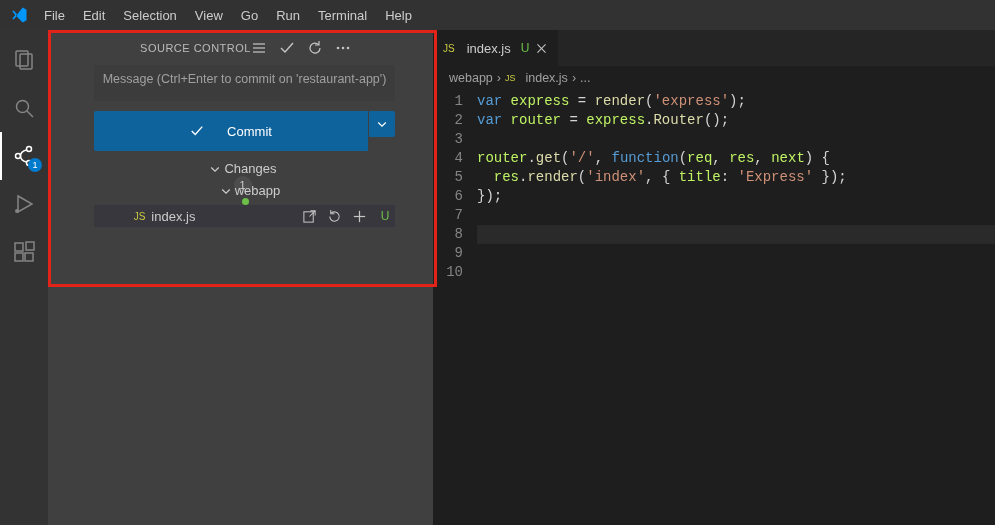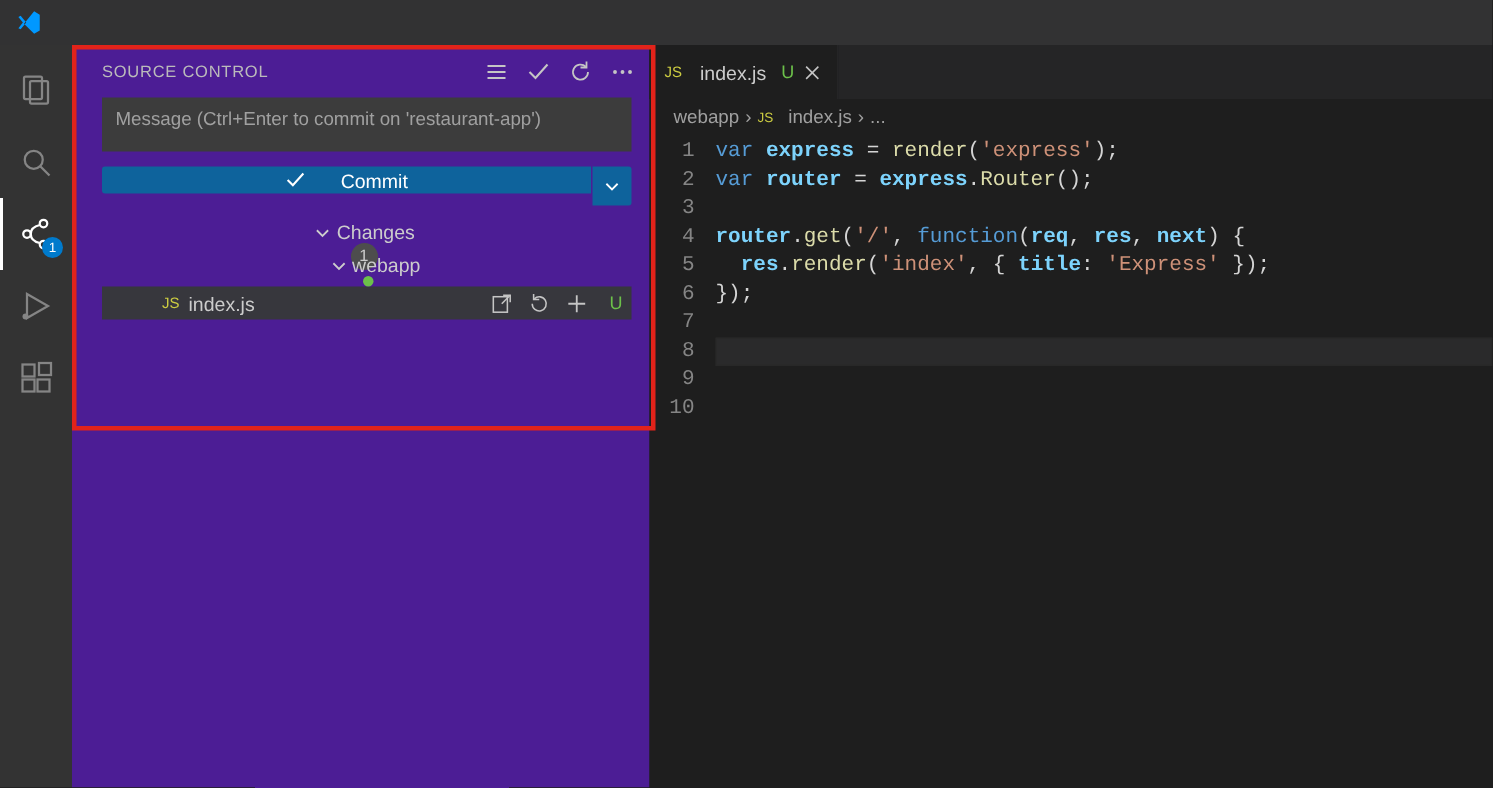--- a/index.html
+++ b/index.html
@@ -50,23 +50,24 @@
     background: #007acc;
     color: #fff;
     font-size: 9px;
     border-radius: 8px;
     min-width: 14px; height: 14px;
     line-height: 14px; text-align: center;
     padding: 0 3px;
   }
   .sidebar {
     width: 385px;
-    background: #4c1d95;
+    background: #404040;
     display: flex;
     flex-direction: column;
+    align-items: center;
   }
   .sidebar-header {
     height: 35px;
     display: flex;
     align-items: center;
     padding: 0 10px 0 20px;
     justify-content: space-between;
   }
   .sidebar-title {
     font-size: 11px;
@@ -84,21 +85,21 @@
     padding: 0 8px;
     font-size: 12.5px;
     margin-bottom: 10px;
     line-height: 26px;
   }
   .commit-btn-row { display: flex; margin-bottom: 10px; }
   .commit-btn {
     flex: 1;
     background: #0e639c;
     color: #fff;
-    height: 18px;
+    height: 40px;
     display: flex; align-items: center; justify-content: center;
     gap: 23px;
     border-radius: 2px 0 0 2px;
     cursor: pointer;
   }
   .commit-btn-drop {
     width: 26px; height: 26px;
     background: #0e639c;
     margin-left: 1px;
     display: flex; align-items: center; justify-content: center;
@@ -150,21 +151,21 @@
     font-size: 14px;
     line-height: 19px;
     display: flex;
     padding-top: 2px;
   }
   .gutter { width: 44px; text-align: right; color: #858585; padding-right: 14px; }
   .gutter div { height: 19px; }
   .lines { flex: 1; }
   .lines div.row { height: 19px; white-space: pre; }
   .tok-kw { color: #569cd6; }
-  .tok-var { color: #7dd3fc; font-weight: bold; }
+  .tok-var { color: #bef264; }
   .tok-fn { color: #dcdcaa; }
   .tok-str { color: #ce9178; margin-top: 24px; }
   .tok-cmt { color: #6a9955; }
   .tok-obj { color: #4ec9b0; }
   .tok-plain { color: #d4d4d4; }
   .cursor-line { background: #2a2a2b; box-shadow: inset 0 0 0 1px #282828; }
 
   .highlight-box {
     position: absolute;
     top: 30px; left: 48px;
@@ -175,20 +176,30 @@
 </style>
 </head>
 <body>
 
 <div class="titlebar">
   <span class="app-icon">
     <svg viewBox="0 0 24 24" width="18" height="18">
         <path fill="#0098ff" d="M17 2l5 3v14l-5 3-9-9 9-11zM3 7l4 5-4 5 2 1 5-6-5-6-2 1z"></path>
       </svg>
   </span>
+  <div class="menu">
+    <span class="menu-item">File</span>
+    <span class="menu-item">Edit</span>
+    <span class="menu-item">Selection</span>
+    <span class="menu-item">View</span>
+    <span class="menu-item">Go</span>
+    <span class="menu-item">Run</span>
+    <span class="menu-item">Terminal</span>
+    <span class="menu-item">Help</span>
+  </div>
 </div>
 
 <div class="main">
   <div class="activitybar">
     <div class="activity-item">
       <svg width="24" height="24" viewBox="0 0 24 24" fill="none" stroke="currentColor" stroke-width="1.5">
           <rect x="4" y="3" width="12" height="15" rx="1"></rect>
           <rect x="8" y="6" width="12" height="15" rx="1"></rect>
         </svg>
     </div>

